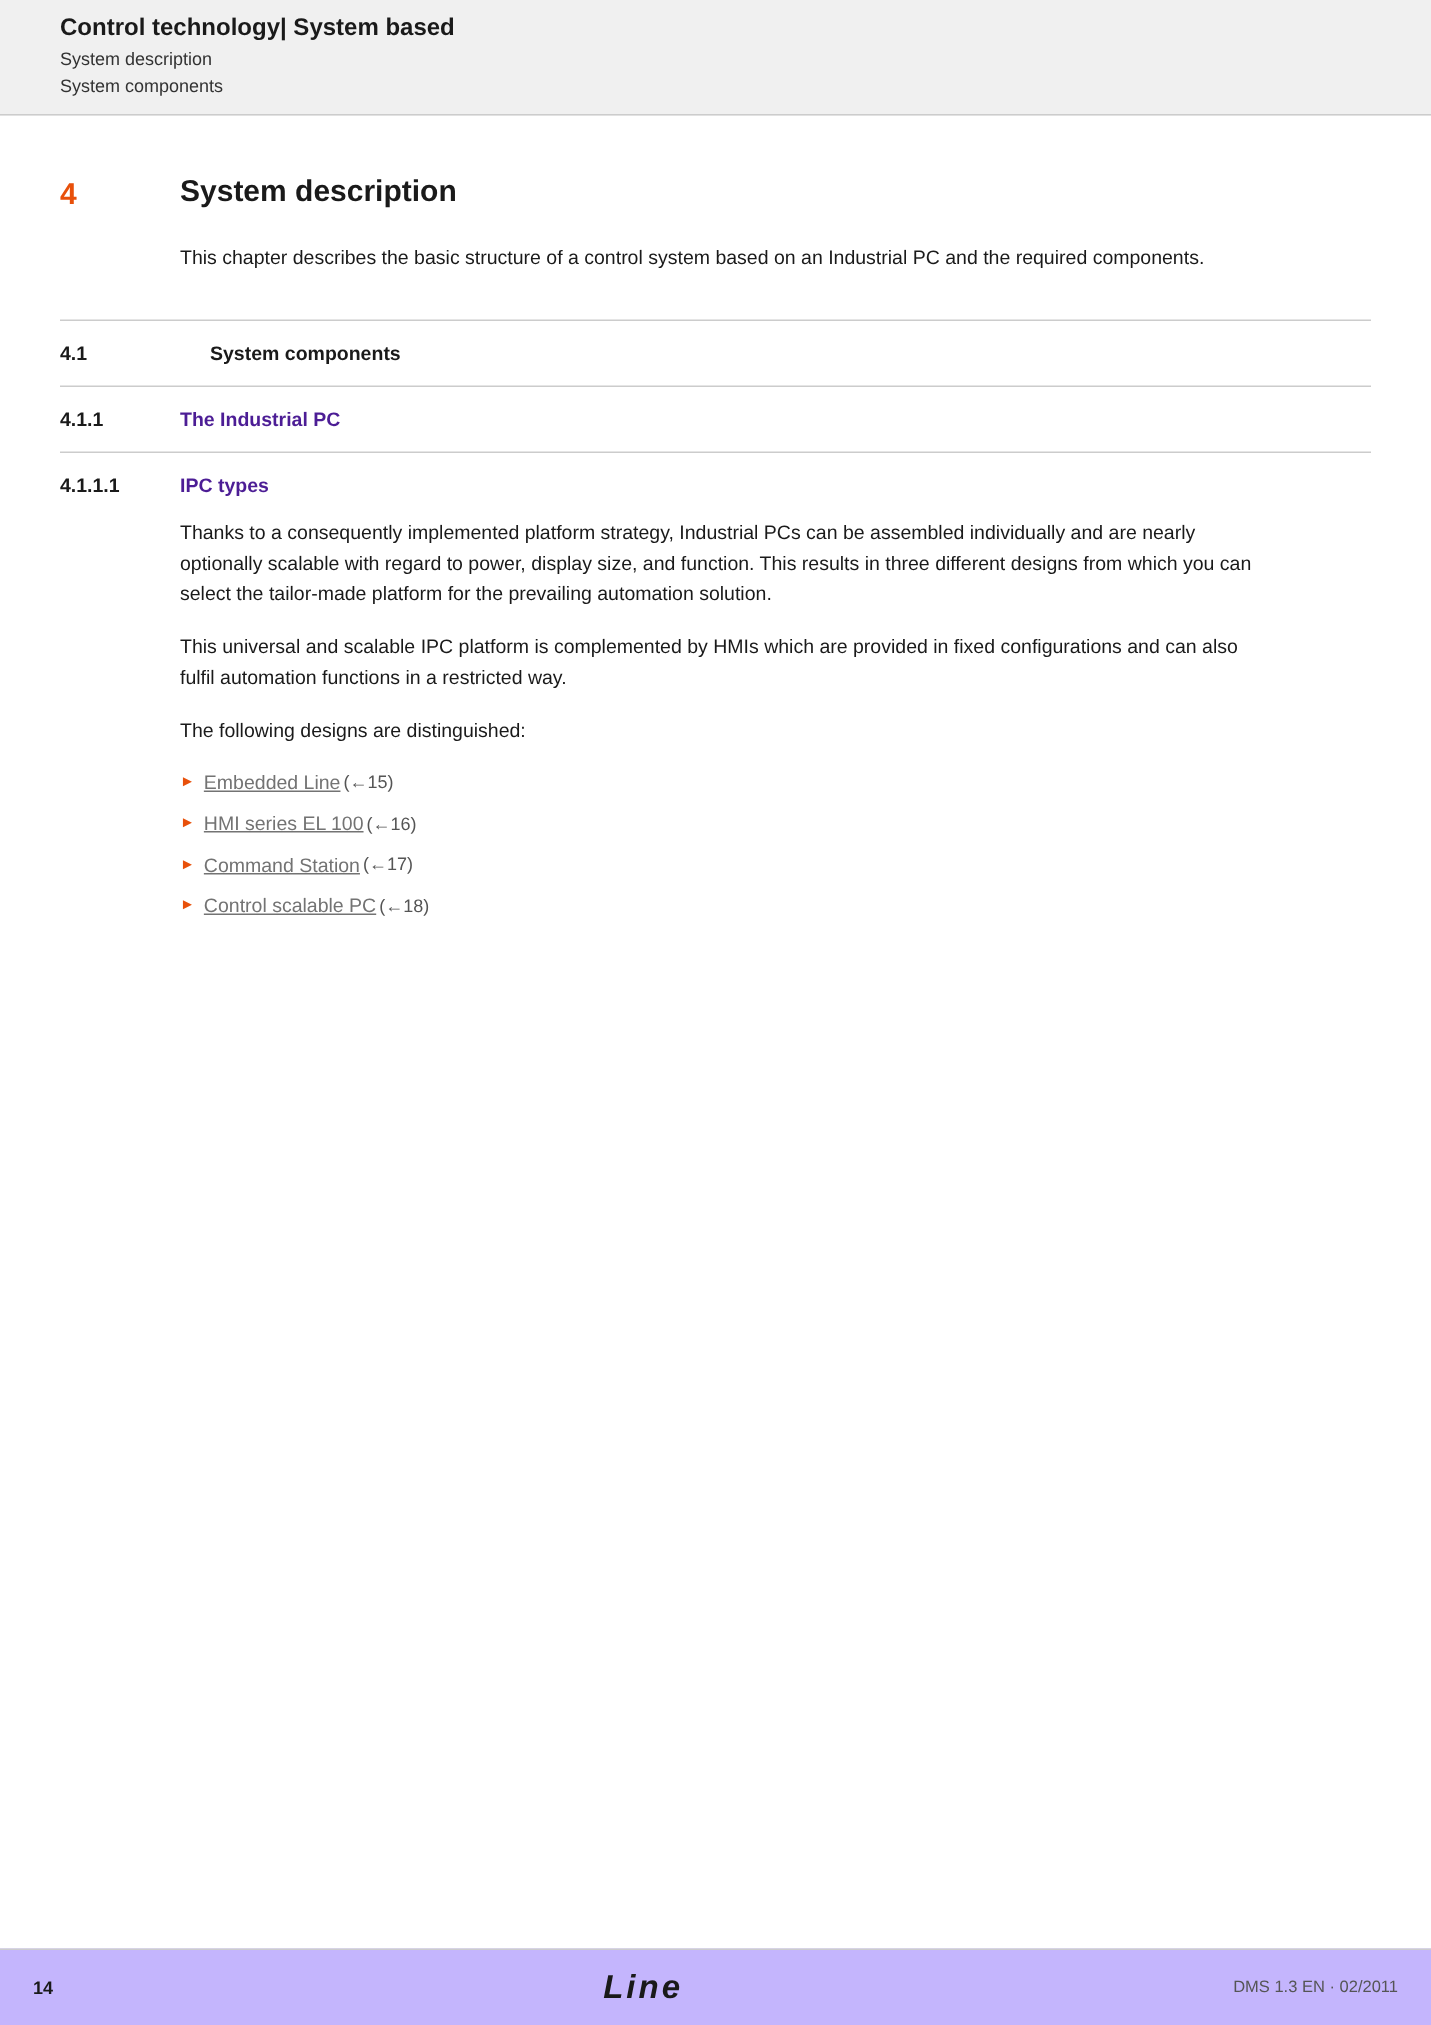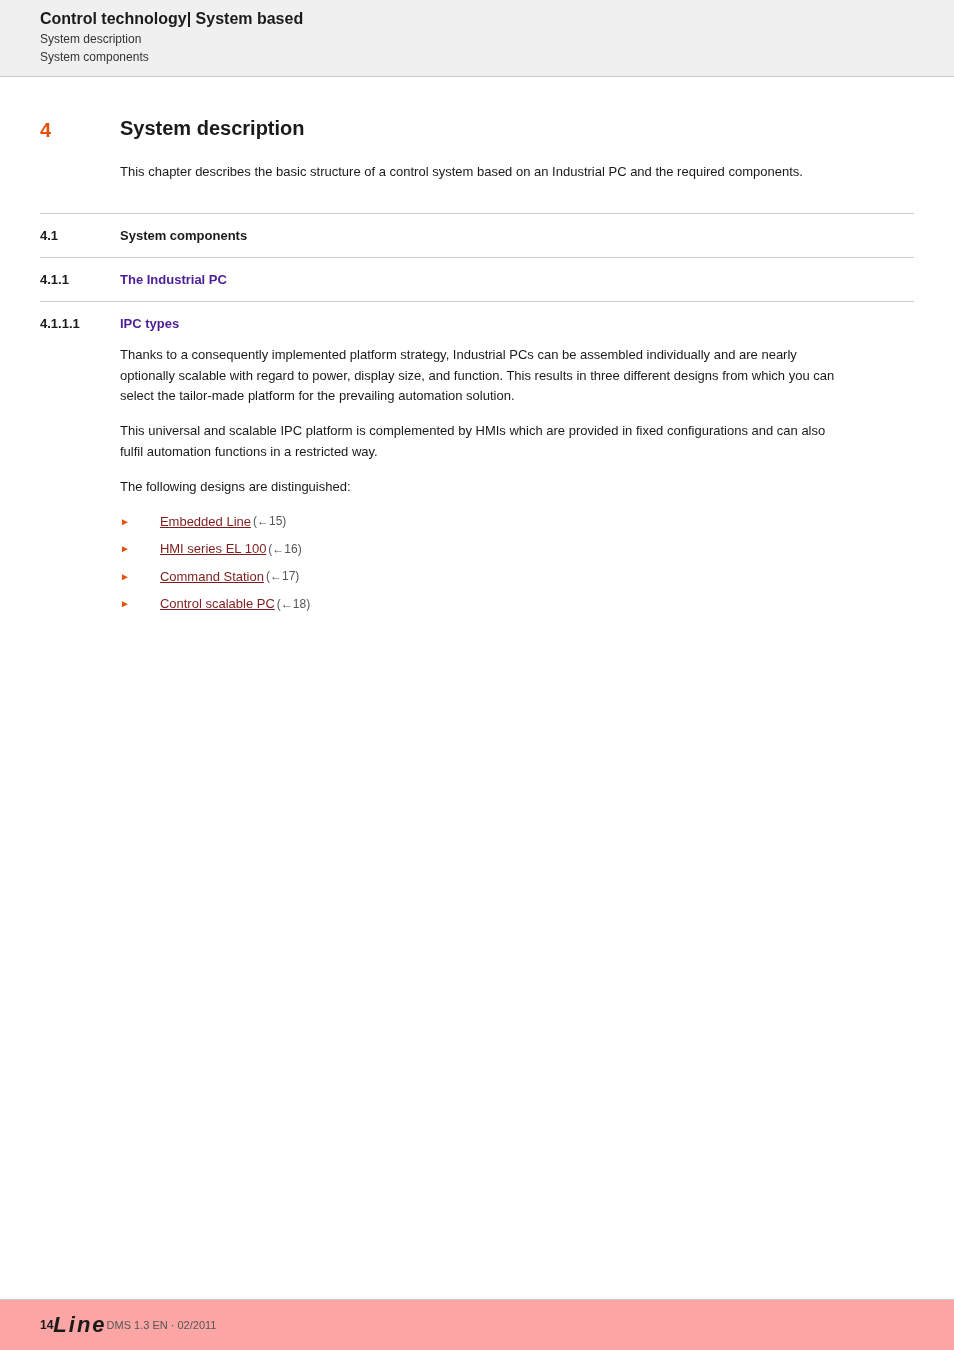--- a/index.html
+++ b/index.html
@@ -74,20 +74,21 @@
       color: #1a1a1a;
       max-width: 720px;
     }
 
     
     .subsection-row {
       display: flex;
       align-items: flex-start;
       border-top: 1px solid #cccccc;
       padding: 14px 0 14px 0;
+      gap: 20px;
     }
 
     .subsection-number {
       font-size: 13px;
       font-weight: bold;
       color: #1a1a1a;
       min-width: 80px;
     }
 
     .subsection-title {
@@ -145,43 +146,43 @@
       line-height: 1.5;
     }
 
     .bullet-arrow {
       color: #e8500a;
       margin-right: 6px;
       font-size: 10px;
     }
 
     .list-link {
-      color: #7f1d1d;
+      color: #737373;
       text-decoration: underline;
       cursor: pointer;
-      margin-left: 24px;
     }
 
     .list-ref {
       color: #555555;
       font-size: 12px;
       margin-left: 2px;
     }
 
     
     .footer {
       position: absolute;
       bottom: 0;
       left: 0;
       right: 0;
       border-top: 1px solid #cccccc;
-      padding: 12px 40px;
+      padding: 12px 22px;
       display: flex;
       align-items: center;
-      background: #fca5a5;
+      justify-content: space-between;
+      background: #c4b5fd;
     }
 
     .footer-page {
       font-size: 12px;
       font-weight: bold;
       color: #1a1a1a;
     }
 
     .footer-logo {
       font-size: 22px;

